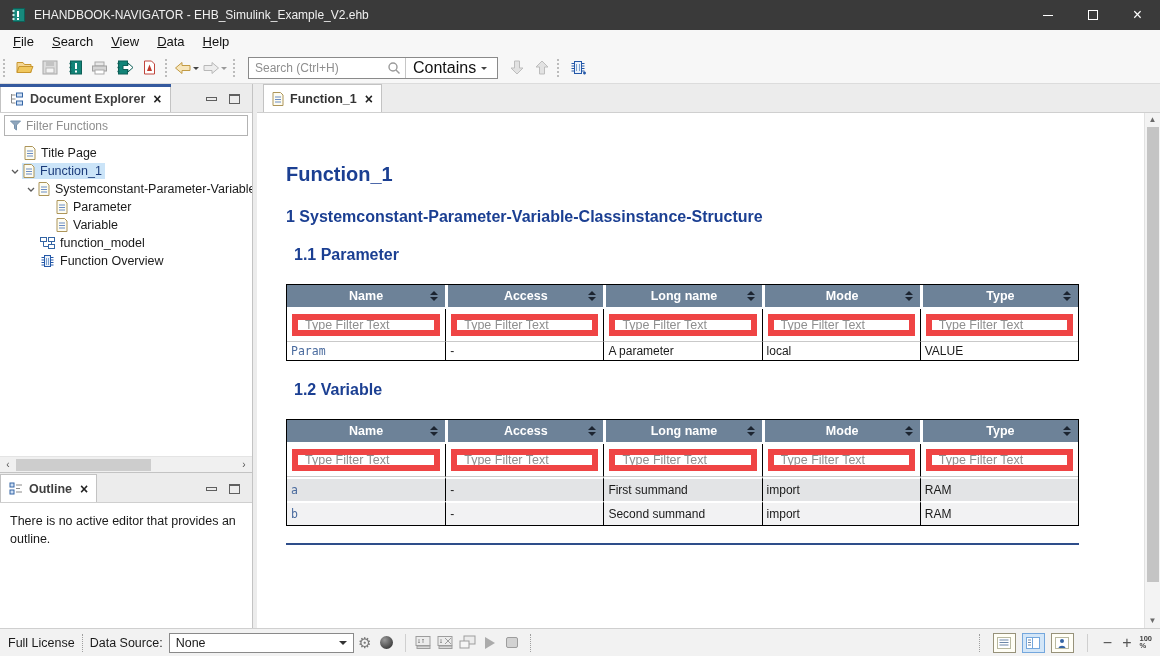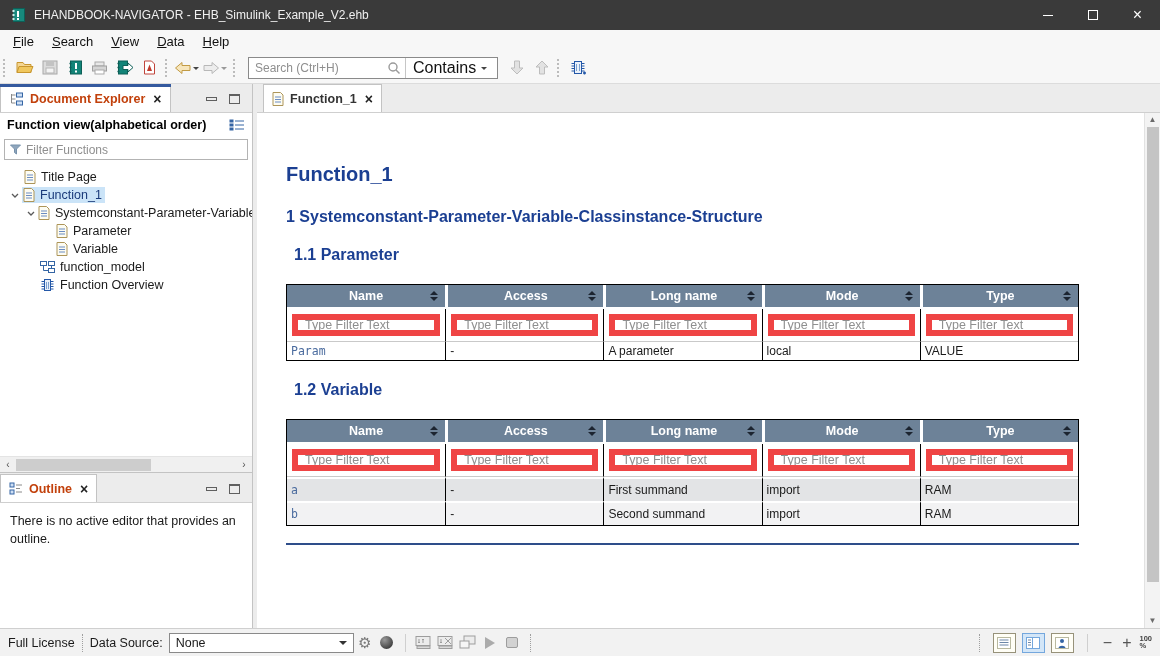--- a/index.html
+++ b/index.html
@@ -37,21 +37,21 @@
   
   .main { display:flex; height:544px; background:#ececec; }
   .left { width:253px; display:flex; flex-direction:column; background:#fff; border-right:1px solid #c3c3c3; }
   .vdivider { width:4px; background:#ececec; }
   .editor { flex:1; min-width:0; display:flex; flex-direction:column; background:#fff; }
 
   
   .tabrow { height:29px; display:flex; align-items:flex-end; background:#ececec; border-bottom:1px solid #cfcfcf; }
   .tab { height:28px; background:#fff; display:flex; align-items:center; padding:0 8px; border:1px solid #c3c3c3; border-bottom:none; position:relative; white-space:nowrap; }
   .tab.accent::before { content:""; position:absolute; top:-1px; left:-1px; right:-1px; height:3px; background:#34599e; }
-  .tab-label-blue { color:#c2410c; font-weight:bold; font-size:12.5px; margin:0 4px 0 6px; }
+  .tab-label-blue { color:#404040; font-weight:bold; font-size:12.5px; margin:0 4px 0 6px; }
   .tab-label-dark { color:#333; font-weight:bold; font-size:12.5px; margin:0 4px 0 6px; }
   .tab-close { font-weight:bold; color:#222; font-size:14px; line-height:12px; margin-left:4px; }
   .panel-btns { margin-left:auto; display:flex; align-items:center; gap:12px; padding:0 12px 8px 0; }
   .pbtn-min { width:11px; height:4px; border:1px solid #5f5f5f; display:block; }
   .pbtn-max { width:11px; height:10px; border:1px solid #5f5f5f; border-top-width:2px; display:block; }
 
   
   .view-header { display:flex; align-items:center; height:24px; padding:0 7px; font-weight:bold; font-size:12.5px; color:#000; }
   .view-menu-icon { margin-left:auto; display:flex; }
   .filter-row { height:26px; padding:2px 4px; }
@@ -262,35 +262,20 @@
           </svg>
         <span class="tab-label-blue">Document Explorer</span>
         <span class="tab-close">×</span>
       </div>
       <div class="panel-btns">
         <span class="pbtn-min"></span>
         <span class="pbtn-max"></span>
       </div>
     </div>
 
-    <div class="view-header">
-      <span>Function view(alphabetical order)</span>
-      <span class="view-menu-icon">
-        <svg width="16" height="12" viewBox="0 0 16 12">
-            <g stroke="#3465a4">
-              <rect x="1" y="1" width="3" height="2" fill="#3465a4"></rect>
-              <path d="M6 2h9"></path>
-              <rect x="1" y="5" width="3" height="2" fill="#3465a4"></rect>
-              <path d="M6 6h9"></path>
-              <rect x="1" y="9" width="3" height="2" fill="#3465a4"></rect>
-              <path d="M6 10h9"></path>
-            </g>
-          </svg>
-      </span>
-    </div>
 
     <div class="filter-row">
       <div class="filter-box">
         <svg width="11" height="11" viewBox="0 0 11 11">
             <path d="M.5 1h10L6.5 5v5l-2-1.5V5z" fill="#8fa6bd" stroke="#7691ab"></path>
           </svg>
         <input type="text" placeholder="Filter Functions" style="">
       </div>
     </div>
 

